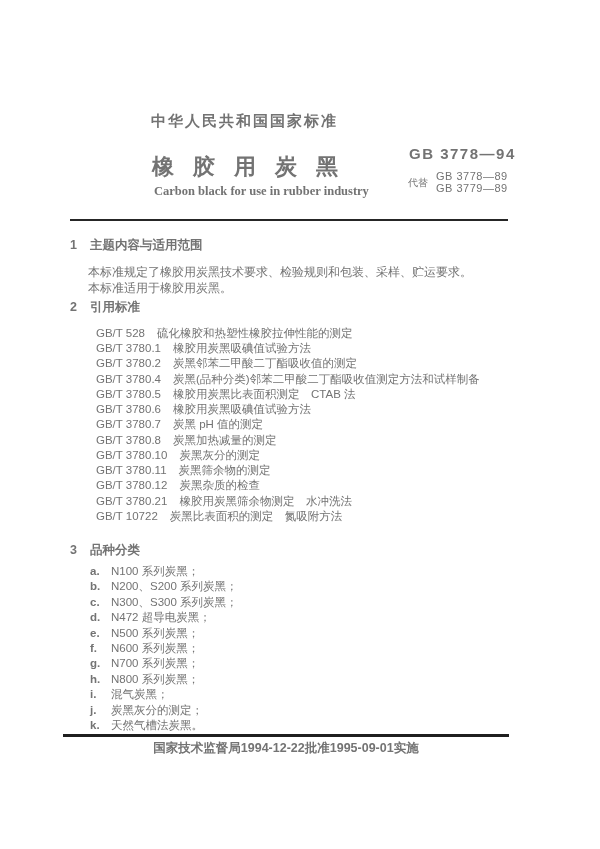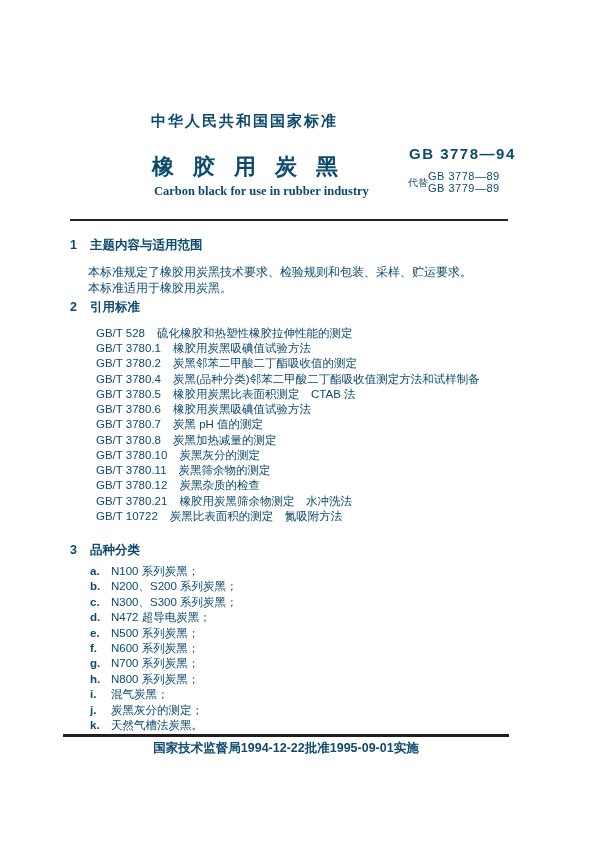--- a/index.html
+++ b/index.html
@@ -1,27 +1,27 @@
 <!DOCTYPE html>
 <html><head>
 <meta charset="utf-8">
 <style>
   html,body { margin:0; padding:0; background:#ffffff; }
   .page {
     position:relative; width:560px; height:849px; background:#ffffff;
-    font-family:"Liberation Sans","DejaVu Sans",sans-serif; color:#0c4a6e;
+    font-family:"Liberation Sans","DejaVu Sans",sans-serif; color:#737373;
     overflow:hidden;
   }
   .abs { position:absolute; }
   #std-label { left:151px; top:112px; font-size:15px; font-weight:700; letter-spacing:2px; white-space:nowrap; }
   #gb-code   { left:409px; top:145px; font-size:15px; font-weight:700; letter-spacing:1.5px; white-space:nowrap; }
   #title-cn  { left:152px; top:152px; font-size:22px; font-weight:700; letter-spacing:19px; white-space:nowrap; }
   #title-en  { left:154px; top:184px; font-size:12.5px; font-weight:700; line-height:14px;
                font-family:"Liberation Serif","DejaVu Serif",serif; white-space:nowrap; }
-  #replaces  { left:408px; top:171px; display:flex; align-items:center; gap:0; }
+  #replaces  { left:408px; top:171px; display:flex; align-items:center; gap:8px; }
   .replaces-label { font-size:10px; white-space:nowrap; }
   .replaces-codes { font-size:11px; line-height:11.5px; letter-spacing:0.5px; white-space:nowrap; }
   .rule { background:#262626; }
   #rule-top    { left:70px; top:219px; width:438px; height:2px; }
   #rule-bottom { left:63px; top:734px; width:446px; height:3px; background:#1f1f1f; }
   .sec-heading { font-size:12.5px; font-weight:700; line-height:15px; white-space:nowrap; }
   .sec-num { display:inline-block; margin-right:13px; }
   #sec1-h { left:70px; top:238px; }
   #sec2-h { left:70px; top:300px; }
   #sec3-h { left:70px; top:543px; }

